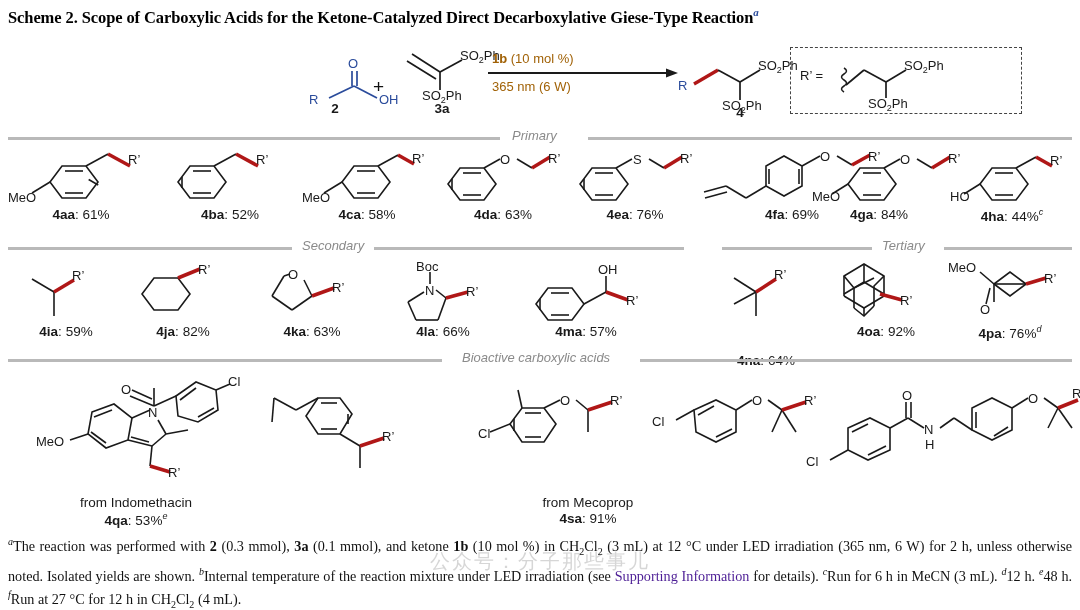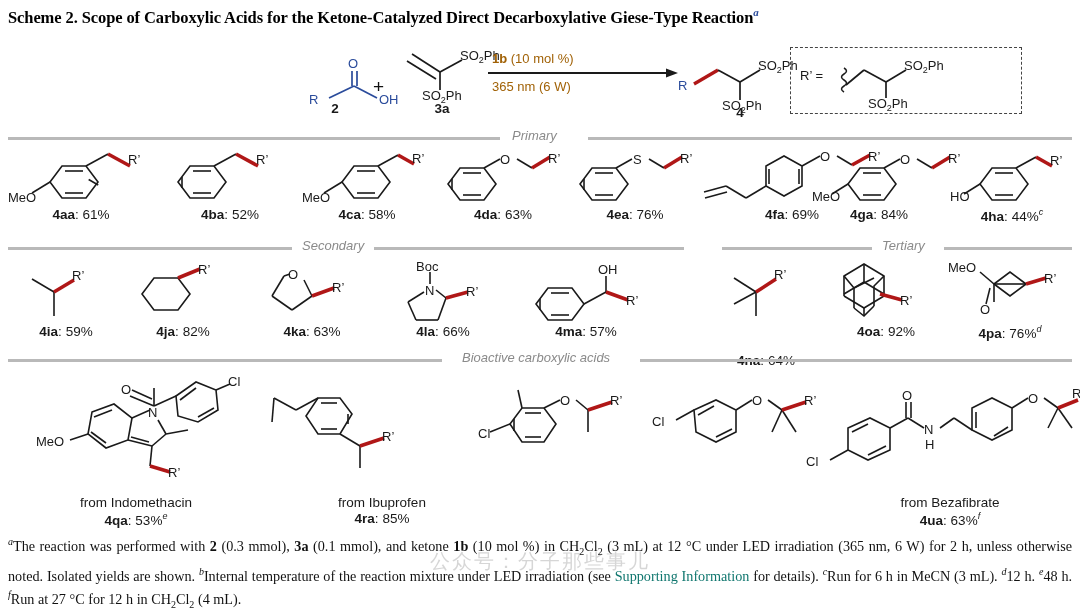--- a/index.html
+++ b/index.html
@@ -130,21 +130,21 @@
     top: 532px;
     width: 1064px;
     font-family: "Liberation Serif", serif;
     font-size: 14.2px;
     line-height: 20px;
     text-align: justify;
     color: #111;
   }
   #footnotes .sup { font-size: 10px; vertical-align: super; font-style: italic; }
   #footnotes .bold { font-weight: bold; }
-  #footnotes .link { color: #0f766e; }
+  #footnotes .link { color: #4c1d95; }
   #footnotes .sub { font-size: 10px; vertical-align: sub; }
 
   
   #watermark {
     position: absolute;
     left: 430px;
     top: 548px;
     font-family: "Liberation Sans", sans-serif;
     font-size: 20px;
     color: rgba(120,120,120,0.30);
@@ -607,44 +607,44 @@
         <line x1="59" y1="15" x2="75" y2="15"></line>
         <line x1="59" y1="41" x2="75" y2="41"></line>
         <line x1="86" y1="26" x2="86" y2="36"></line>
         <line x1="78" y1="46" x2="98" y2="58"></line>
         <line x1="98" y1="58" x2="98" y2="80"></line>
       </g>
       <line x1="98" y1="58" x2="122" y2="50" stroke="#b01717" stroke-width="3.6"></line>
       <text class="cl" x="120" y="53">R’</text>
     </svg>
   </div>
-  <div class="caption" style="left:292px; top:495px; width:180px;">
-    <span class="src">from Ibuprofen</span>
-    <span class="code">4ra</span>: <span>85%</span>
-  </div>
 
   <div class="struct" style="left:478px; top:388px;">
     <svg width="180" height="98" viewBox="0 0 180 98">
       <g stroke="#1a1a1a" stroke-width="1.6" fill="none">
         <polygon points="44,20 66,20 78,36 66,54 44,54 32,36"></polygon>
         <line x1="47" y1="25" x2="63" y2="25"></line>
         <line x1="47" y1="49" x2="63" y2="49"></line>
         <line x1="36" y1="31" x2="36" y2="43"></line>
         <line x1="44" y1="20" x2="40" y2="2"></line>
         <line x1="32" y1="36" x2="12" y2="44"></line>
         <line x1="66" y1="20" x2="82" y2="12"></line>
         <line x1="98" y1="12" x2="110" y2="22"></line>
         <line x1="110" y1="22" x2="110" y2="44"></line>
       </g>
       <line x1="110" y1="22" x2="134" y2="14" stroke="#b01717" stroke-width="3.6"></line>
       <text class="cl" x="0" y="50">Cl</text>
       <text class="cl" x="82" y="17">O</text>
       <text class="cl" x="132" y="17">R’</text>
     </svg>
   </div>
+  <div class="caption" style="left:498px; top:495px; width:180px;">
+    <span class="src">from Mecoprop</span>
+    <span class="code">4sa</span>: <span>91%</span>
+  </div>
 
   <div class="struct" style="left:650px; top:388px;">
     <svg width="190" height="98" viewBox="0 0 190 98">
       <g stroke="#1a1a1a" stroke-width="1.6" fill="none">
         <polygon points="44,22 66,12 86,22 86,44 66,54 46,44"></polygon>
         <line x1="48" y1="27" x2="64" y2="18"></line>
         <line x1="66" y1="49" x2="82" y2="41"></line>
         <line x1="44" y1="22" x2="26" y2="32"></line>
         <line x1="86" y1="22" x2="102" y2="12"></line>
         <line x1="118" y1="12" x2="132" y2="22"></line>
@@ -686,24 +686,20 @@
       </g>
       <line x1="268" y1="26" x2="288" y2="18" stroke="#b01717" stroke-width="3.6"></line>
       <text class="cl" x="16" y="84">Cl</text>
       <text class="cl" x="112" y="18">O</text>
       <text class="cl" x="134" y="52">N</text>
       <text class="cl" x="135" y="67">H</text>
       <text class="cl" x="238" y="21">O</text>
       <text class="cl" x="282" y="16">R’</text>
     </svg>
   </div>
-  <div class="caption" style="left:850px; top:495px; width:200px;">
-    <span class="src">from Bezafibrate</span>
-    <span class="code">4ua</span>: <span>63%</span><span class="sup">f</span>
-  </div>
 
   <div id="footnotes">
     <span class="sup">a</span><span>The reaction was performed with </span><span class="bold">2</span><span> (0.3 mmol), </span><span class="bold">3a</span><span> (0.1 mmol), and ketone </span><span class="bold">1b</span><span> (10 mol %) in CH</span><span class="sub">2</span><span>Cl</span><span class="sub">2</span><span> (3 mL) at 12 °C under LED irradiation (365 nm, 6 W) for 2 h, unless otherwise noted. Isolated yields are shown. </span><span class="sup">b</span><span>Internal temperature of the reaction mixture under LED irradiation (see </span><span class="link">Supporting Information</span><span> for details). </span><span class="sup">c</span><span>Run for 6 h in MeCN (3 mL). </span><span class="sup">d</span><span>12 h. </span><span class="sup">e</span><span>48 h. </span><span class="sup">f</span><span>Run at 27 °C for 12 h in CH</span><span class="sub">2</span><span>Cl</span><span class="sub">2</span><span> (4 mL).</span>
   </div>
 
   <div id="watermark">公众号：分子那些事儿</div>
 
 </div>
 
 </body></html>

